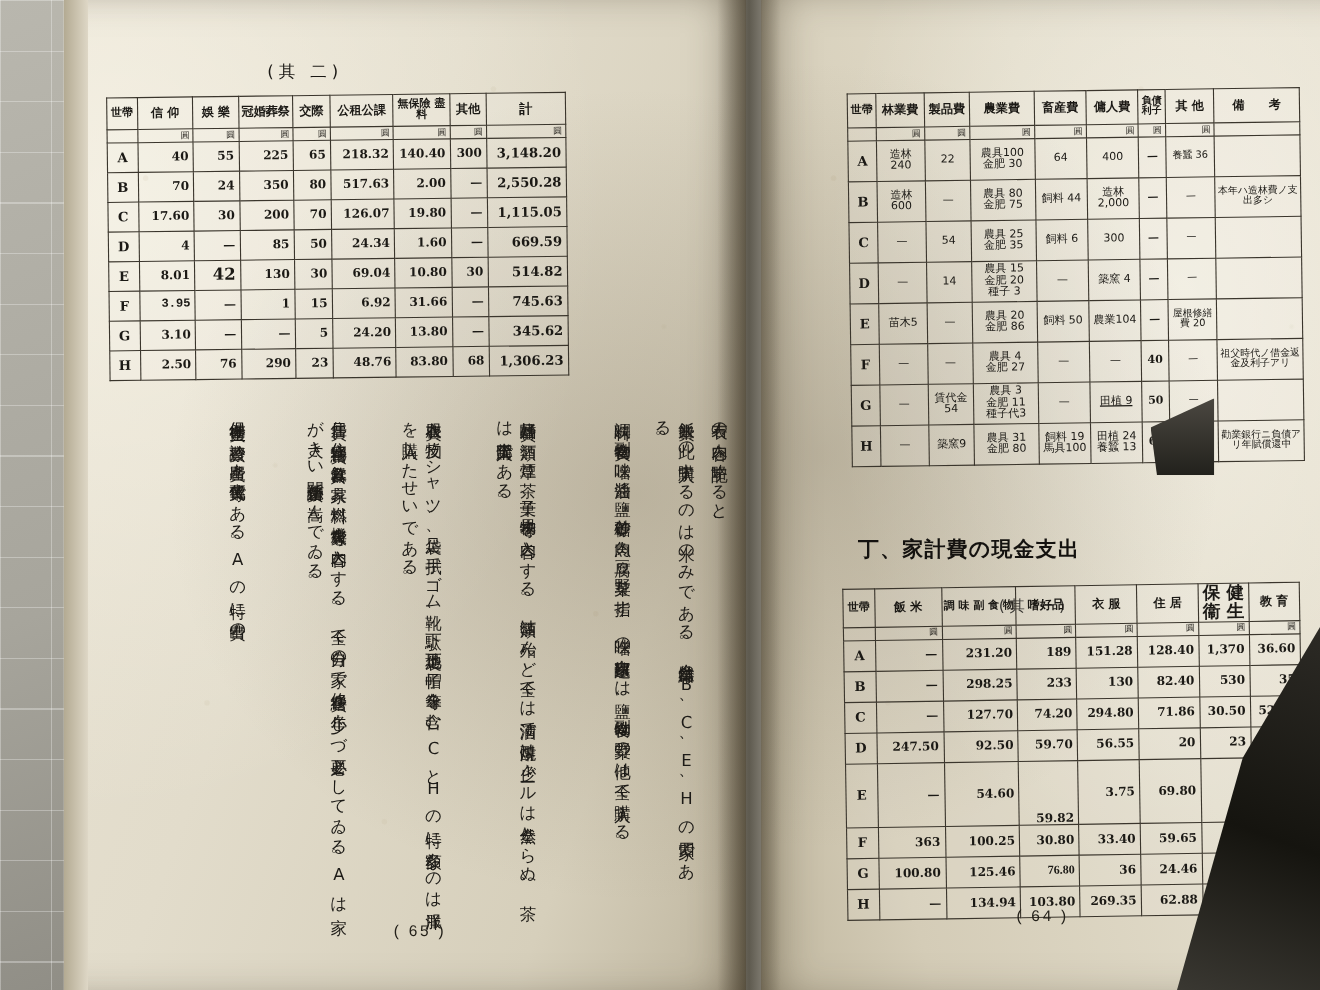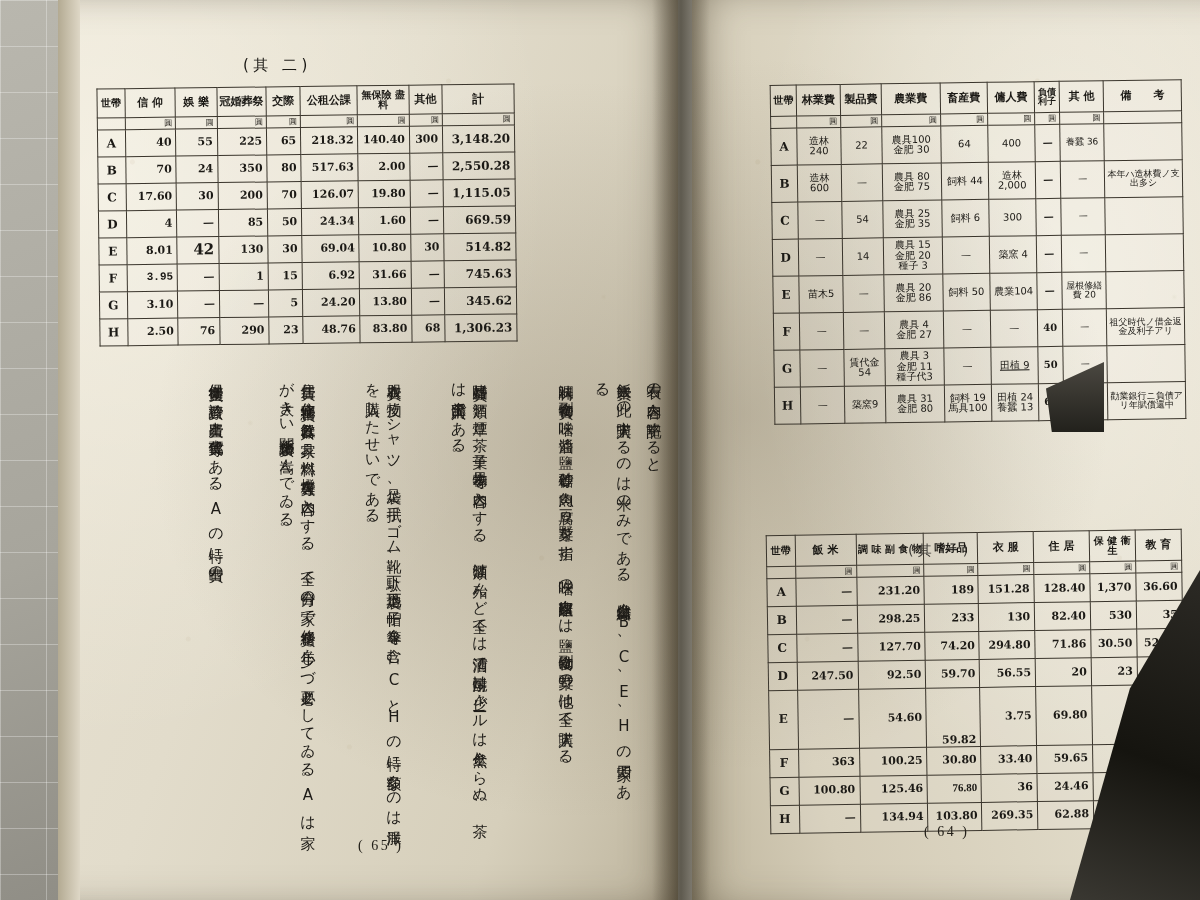--- a/index.html
+++ b/index.html
@@ -98,21 +98,21 @@
   #tbl-hei{left:80px;top:82px;width:412px;transform:rotate(-0.8deg);}
   #tbl-tei{left:76px;top:532px;width:416px;transform:rotate(-0.9deg);}
 
   
   .vtext{position:absolute;
      writing-mode:vertical-rl;text-orientation:upright;
      font-family:"DejaVu Sans","Liberation Sans",sans-serif;
      color:#1d1b17;line-height:1.42;letter-spacing:.05em;
      font-size:15px;text-align:justify;}
 
-  .pageno{position:absolute;font-family:Liberation Serif, serif;
+  .pageno{position:absolute;font-family:Liberation Sans, sans-serif;
      color:#232019;font-size:14px;letter-spacing:.18em;text-align:right;}
 </style>
 </head>
 <body>
 
 <div id="mat">
   <div class="matgrid"></div>
   <div class="matdark"></div>
 </div>
 
@@ -684,33 +684,34 @@
             <td>
               <span class="cellc jp" style="font-size: 9px;">養蠶 47</span>
             </td>
             <td>
               <span class="cellc jp" style="font-size: 9px;">勸業銀行ニ負債アリ年賦償還中</span>
             </td>
           </tr>
         </tbody>
     </table>
 
+    <div class="sec-head" style="left:88px;top:486px;font-size:19px;">丁、家計費の現金支出</div>
     <div class="subcap" style="left:216px;top:518px;font-size:14px;margin-top:24px;">(其 一)</div>
 
     <table class="tbl" id="tbl-tei">
       <thead>
         <tr>
           <th style="width:30px;height:30px;font-size:10px;">世帶</th>
           <th style="width:62px;font-size:11px;">飯 米</th>
           <th style="width:70px;font-size:10px;">調 味
 副 食 物</th>
           <th style="width:54px;font-size:11px;">嗜好品</th>
           <th style="width:56px;font-size:11px;">衣 服</th>
           <th style="width:56px;font-size:11px;">住 居</th>
-          <th style="width:46px;font-size:10px;">保 健
+          <th style="width:46px;font-size:16px;">保 健
 衞 生</th>
           <th style="width:46px;font-size:11px;">教 育</th>
         </tr>
         <tr>
           <td style="height:11px;"></td>
           <td>
               <span class="yen">圓</span>
             </td>
           <td>
               <span class="yen">圓</span>

